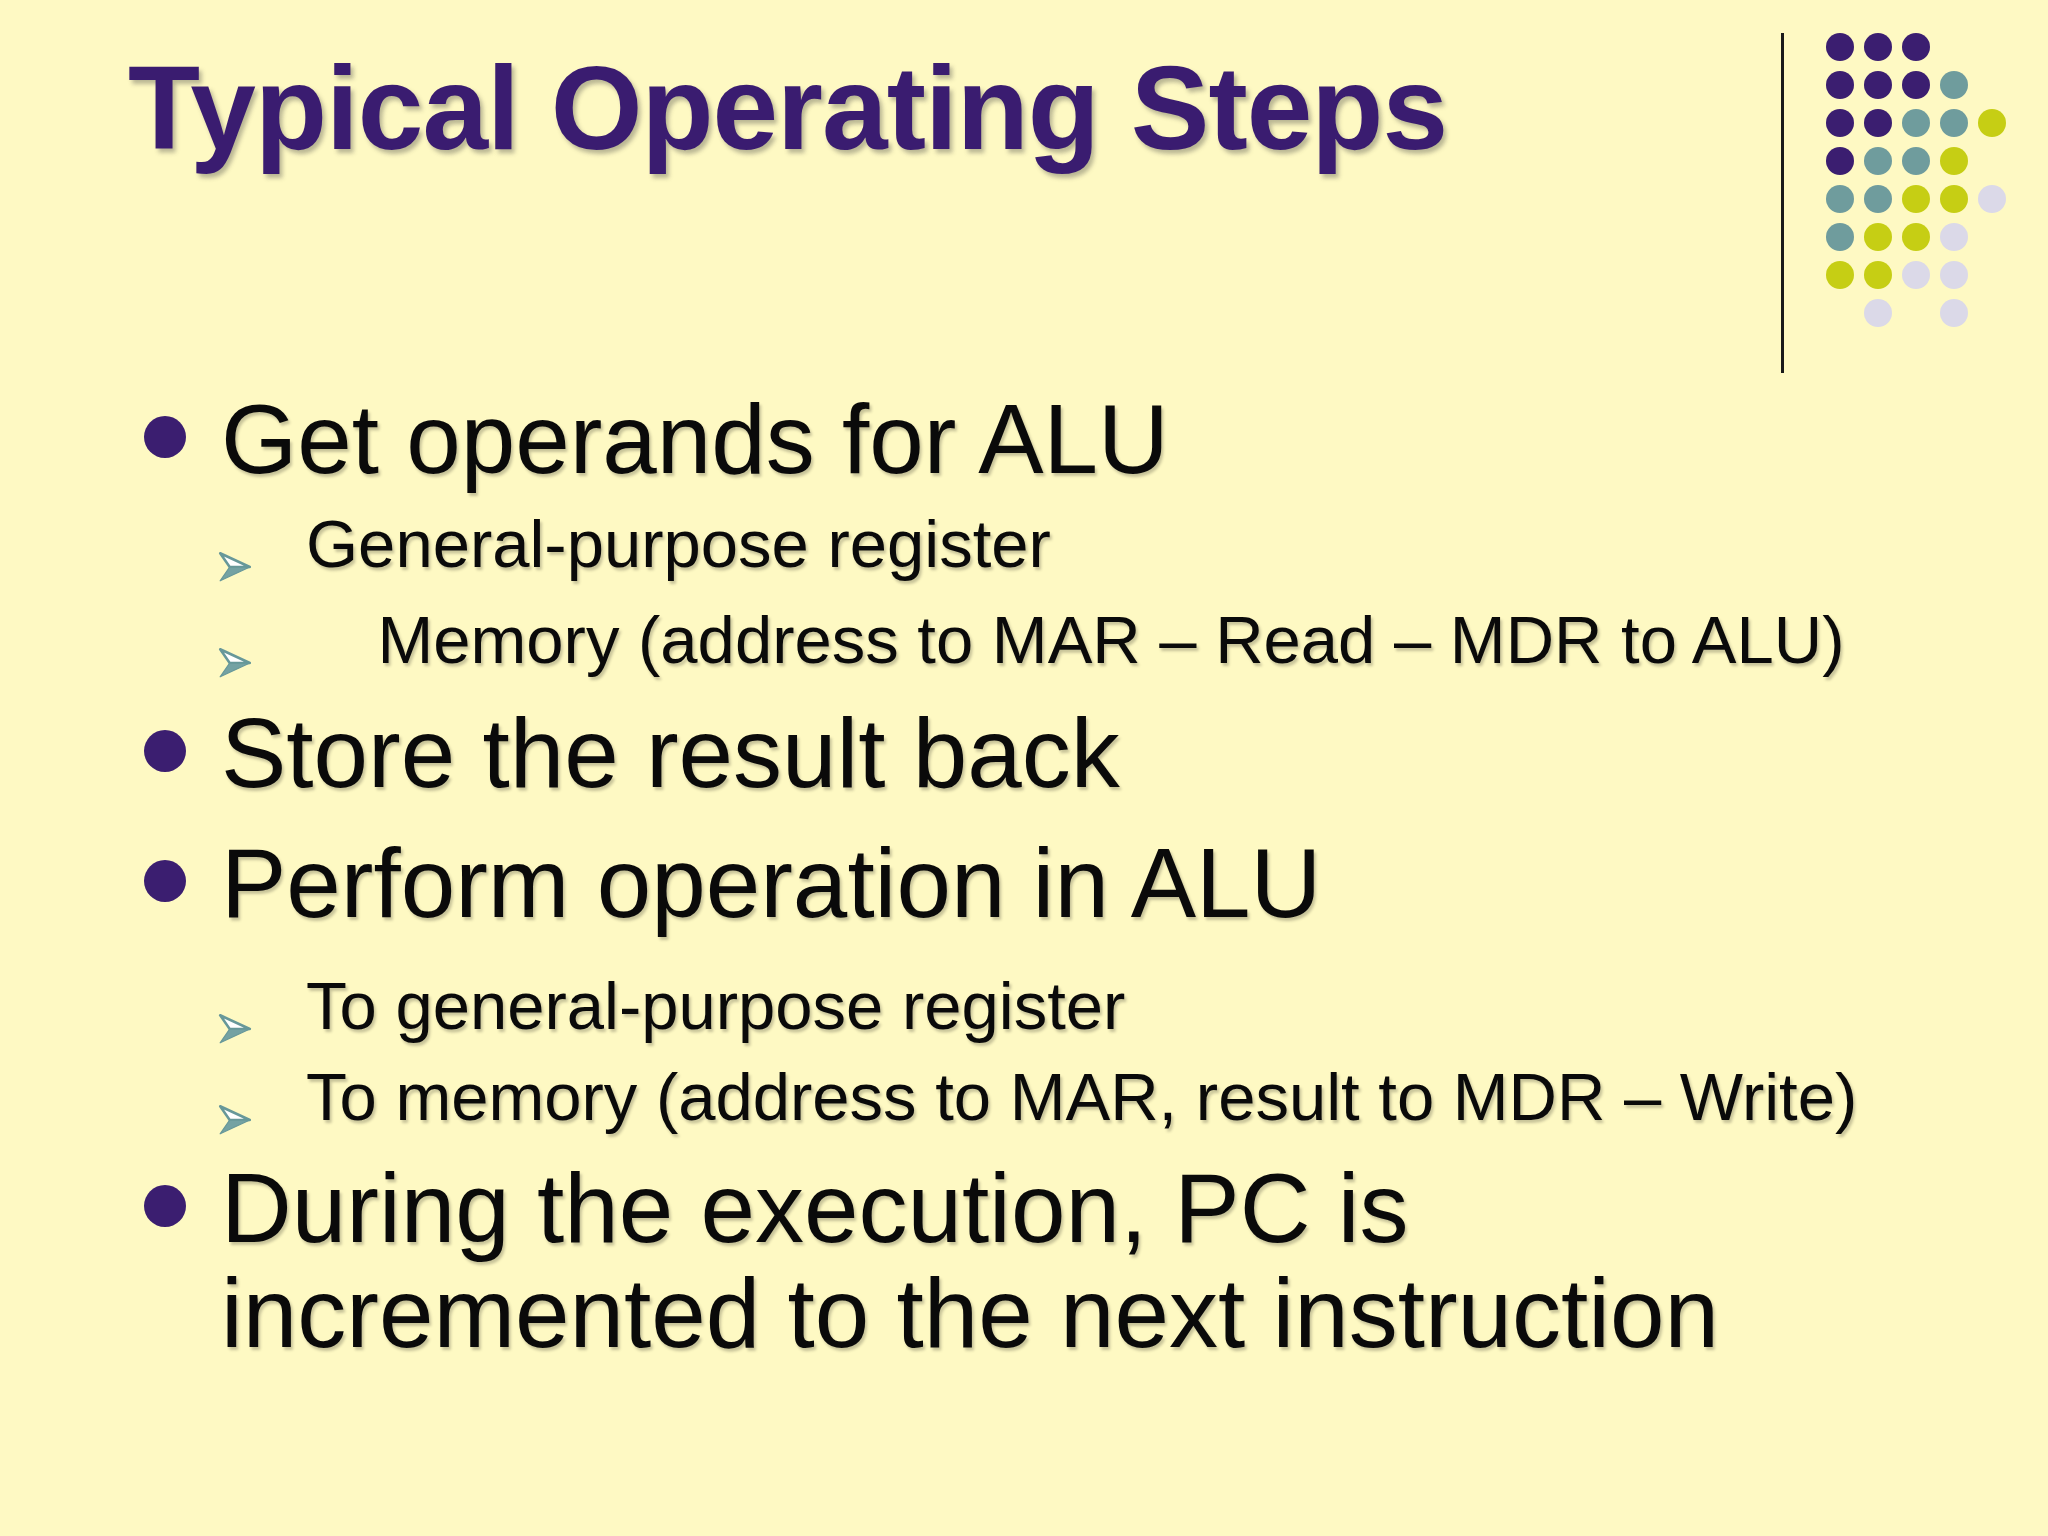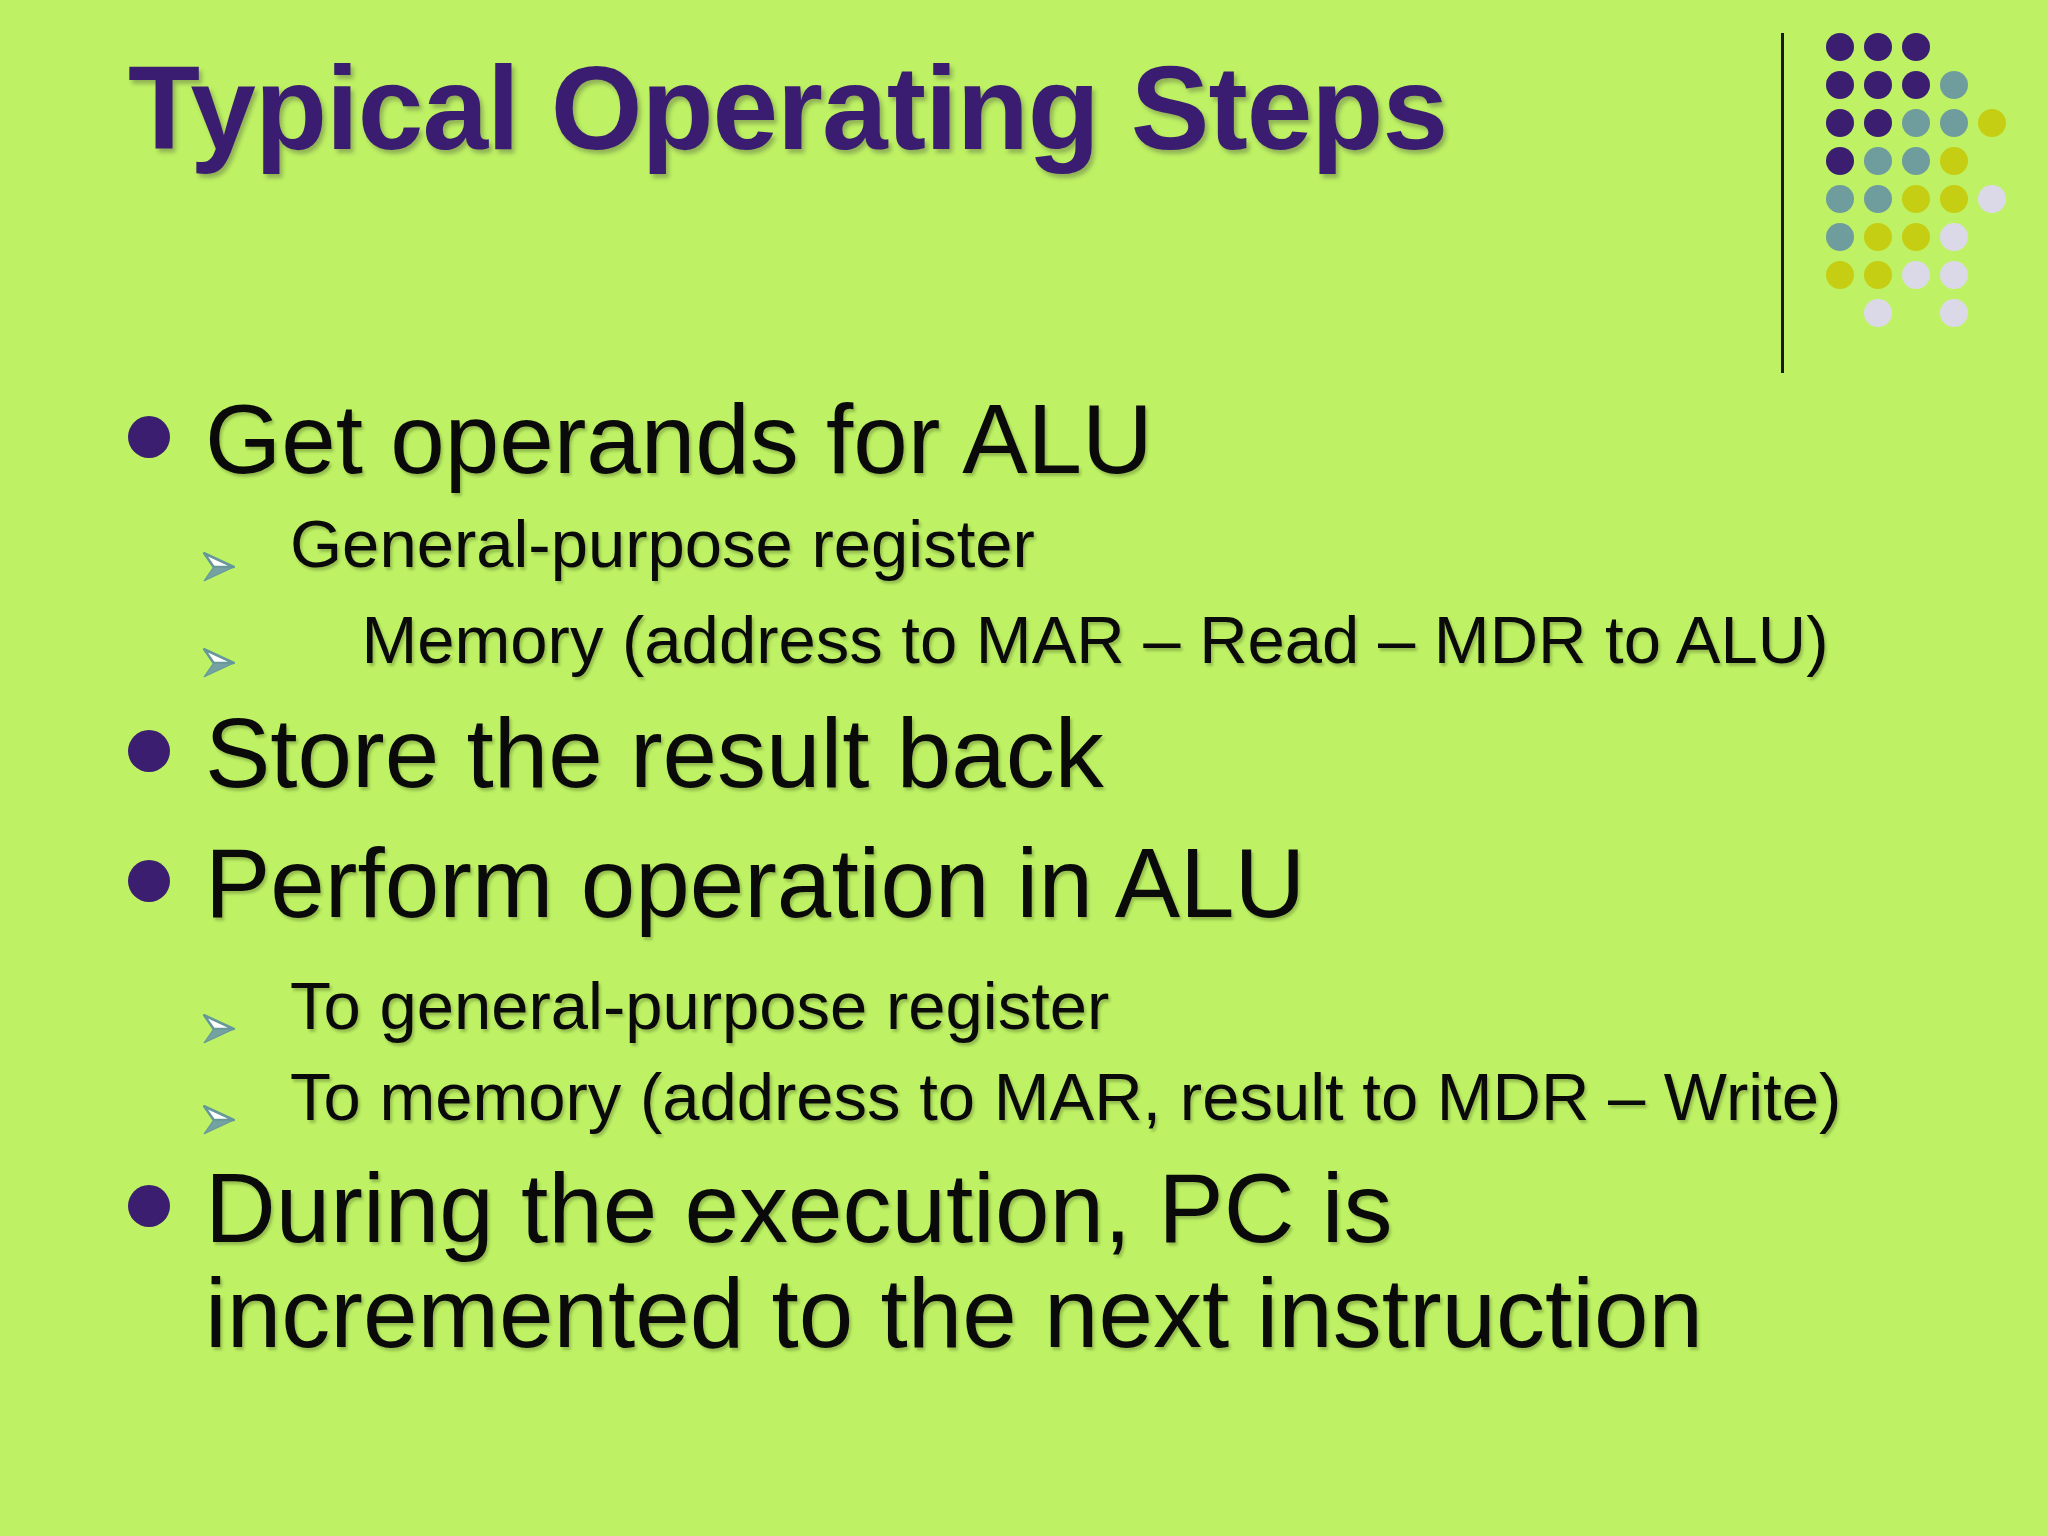--- a/index.html
+++ b/index.html
@@ -2,42 +2,42 @@
 <html style="--title: #3a1c70; --text: #0a0a0a; --bullet_disc: #3b1e70; --arrow_stroke: #679899; --arrow_fill: #74a2a3; --line: #1a1a1a; --dot_purple: #3b1e70; --dot_teal: #6f9c9d; --dot_yellow: #c6ce14; --dot_lavender: #dbd9e8;"><head>
 <meta charset="utf-8">
 <style>
   html,body{margin:0;padding:0;}
   body{
     width:2048px;height:1536px;
     background:#ffffff;
     font-family:"Liberation Sans","DejaVu Sans",sans-serif;
     overflow:hidden;position:relative;
   }
-  .slide{position:absolute;inset:0;background:#bef264;}
+  .slide{position:absolute;inset:0;background:#fef9c3;}
 
   
   .title{
     position:absolute;left:128px;top:42px;
     font-size:118px;line-height:133px;font-weight:bold;
     color:var(--title,#3a1c70);
     letter-spacing:-1px;
     text-shadow:3px 4px 4px rgba(60,60,60,.35);
     white-space:nowrap;
   }
 
   
   .divider-line{
     position:absolute;left:1781px;top:33px;width:3px;height:340px;
     background:var(--line,#1a1a1a);
   }
   .dot-grid{position:absolute;left:1826px;top:33px;width:220px;height:320px;}
   .dot{position:absolute;width:28px;height:28px;border-radius:50%;}
 
   
-  .content{position:absolute;left:0;top:0;width:1900px;}
+  .content{position:absolute;left:16px;top:0;width:1900px;}
   ul.bullets{list-style:none;margin:0;padding:0;}
   ul.bullets li{position:relative;color:var(--text,#0a0a0a);
     text-shadow:2px 3px 3px rgba(0,0,0,.22);}
   li.l1{font-size:98px;line-height:105px;padding-left:205px;}
   li.l2{font-size:67px;line-height:72px;padding-left:290px;}
   li .disc{
     position:absolute;left:128px;top:29px;width:42px;height:42px;
     border-radius:50%;background:var(--bullet_disc,#3b1e70);
   }
   li .arrow{position:absolute;left:201px;top:18px;width:36px;height:36px;}

